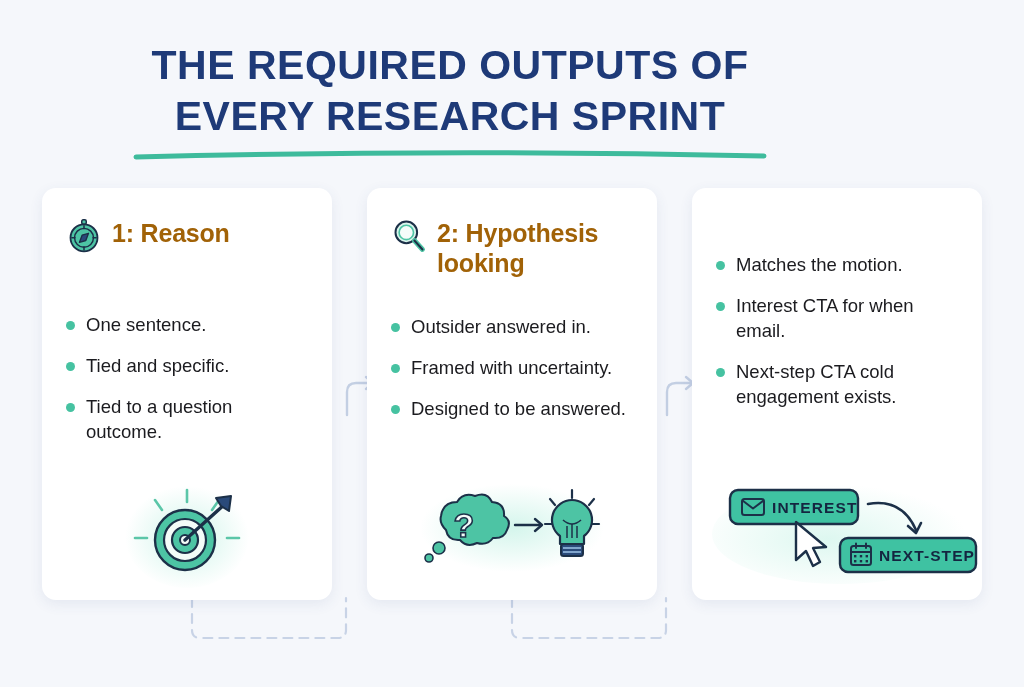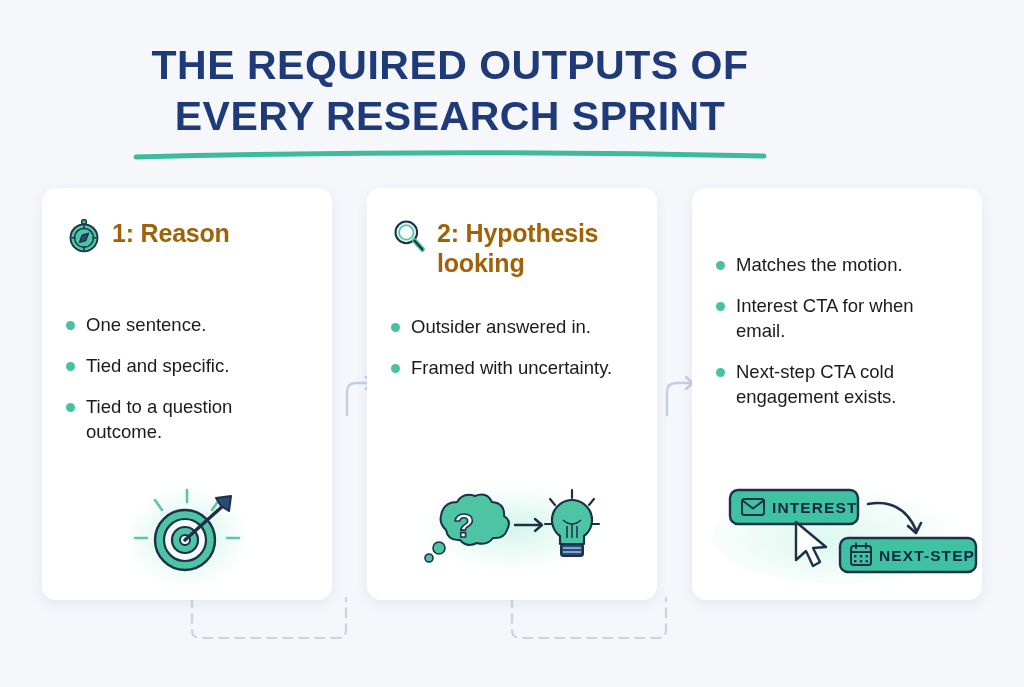--- a/index.html
+++ b/index.html
@@ -225,20 +225,24 @@
     </div>
 
     <ul class="bullets">
       <li>
         <span class="dot"></span>
         <span class="bullet-text">Outsider answered in.</span>
       </li>
       <li>
         <span class="dot"></span>
         <span class="bullet-text">Framed with uncertainty.</span>
+      </li>
+      <li>
+        <span class="dot"></span>
+        <span class="bullet-text">Designed to be answered.</span>
       </li>
     </ul>
 
     <div class="illus c2">
       <svg width="190" height="96" viewBox="0 0 190 96">
         <defs>
           <radialGradient id="glow2" cx="50%" cy="50%" r="50%">
             <stop offset="0%" stop-color="#8fe6cd" stop-opacity="0.38"></stop>
             <stop offset="100%" stop-color="#8fe6cd" stop-opacity="0"></stop>
           </radialGradient>

